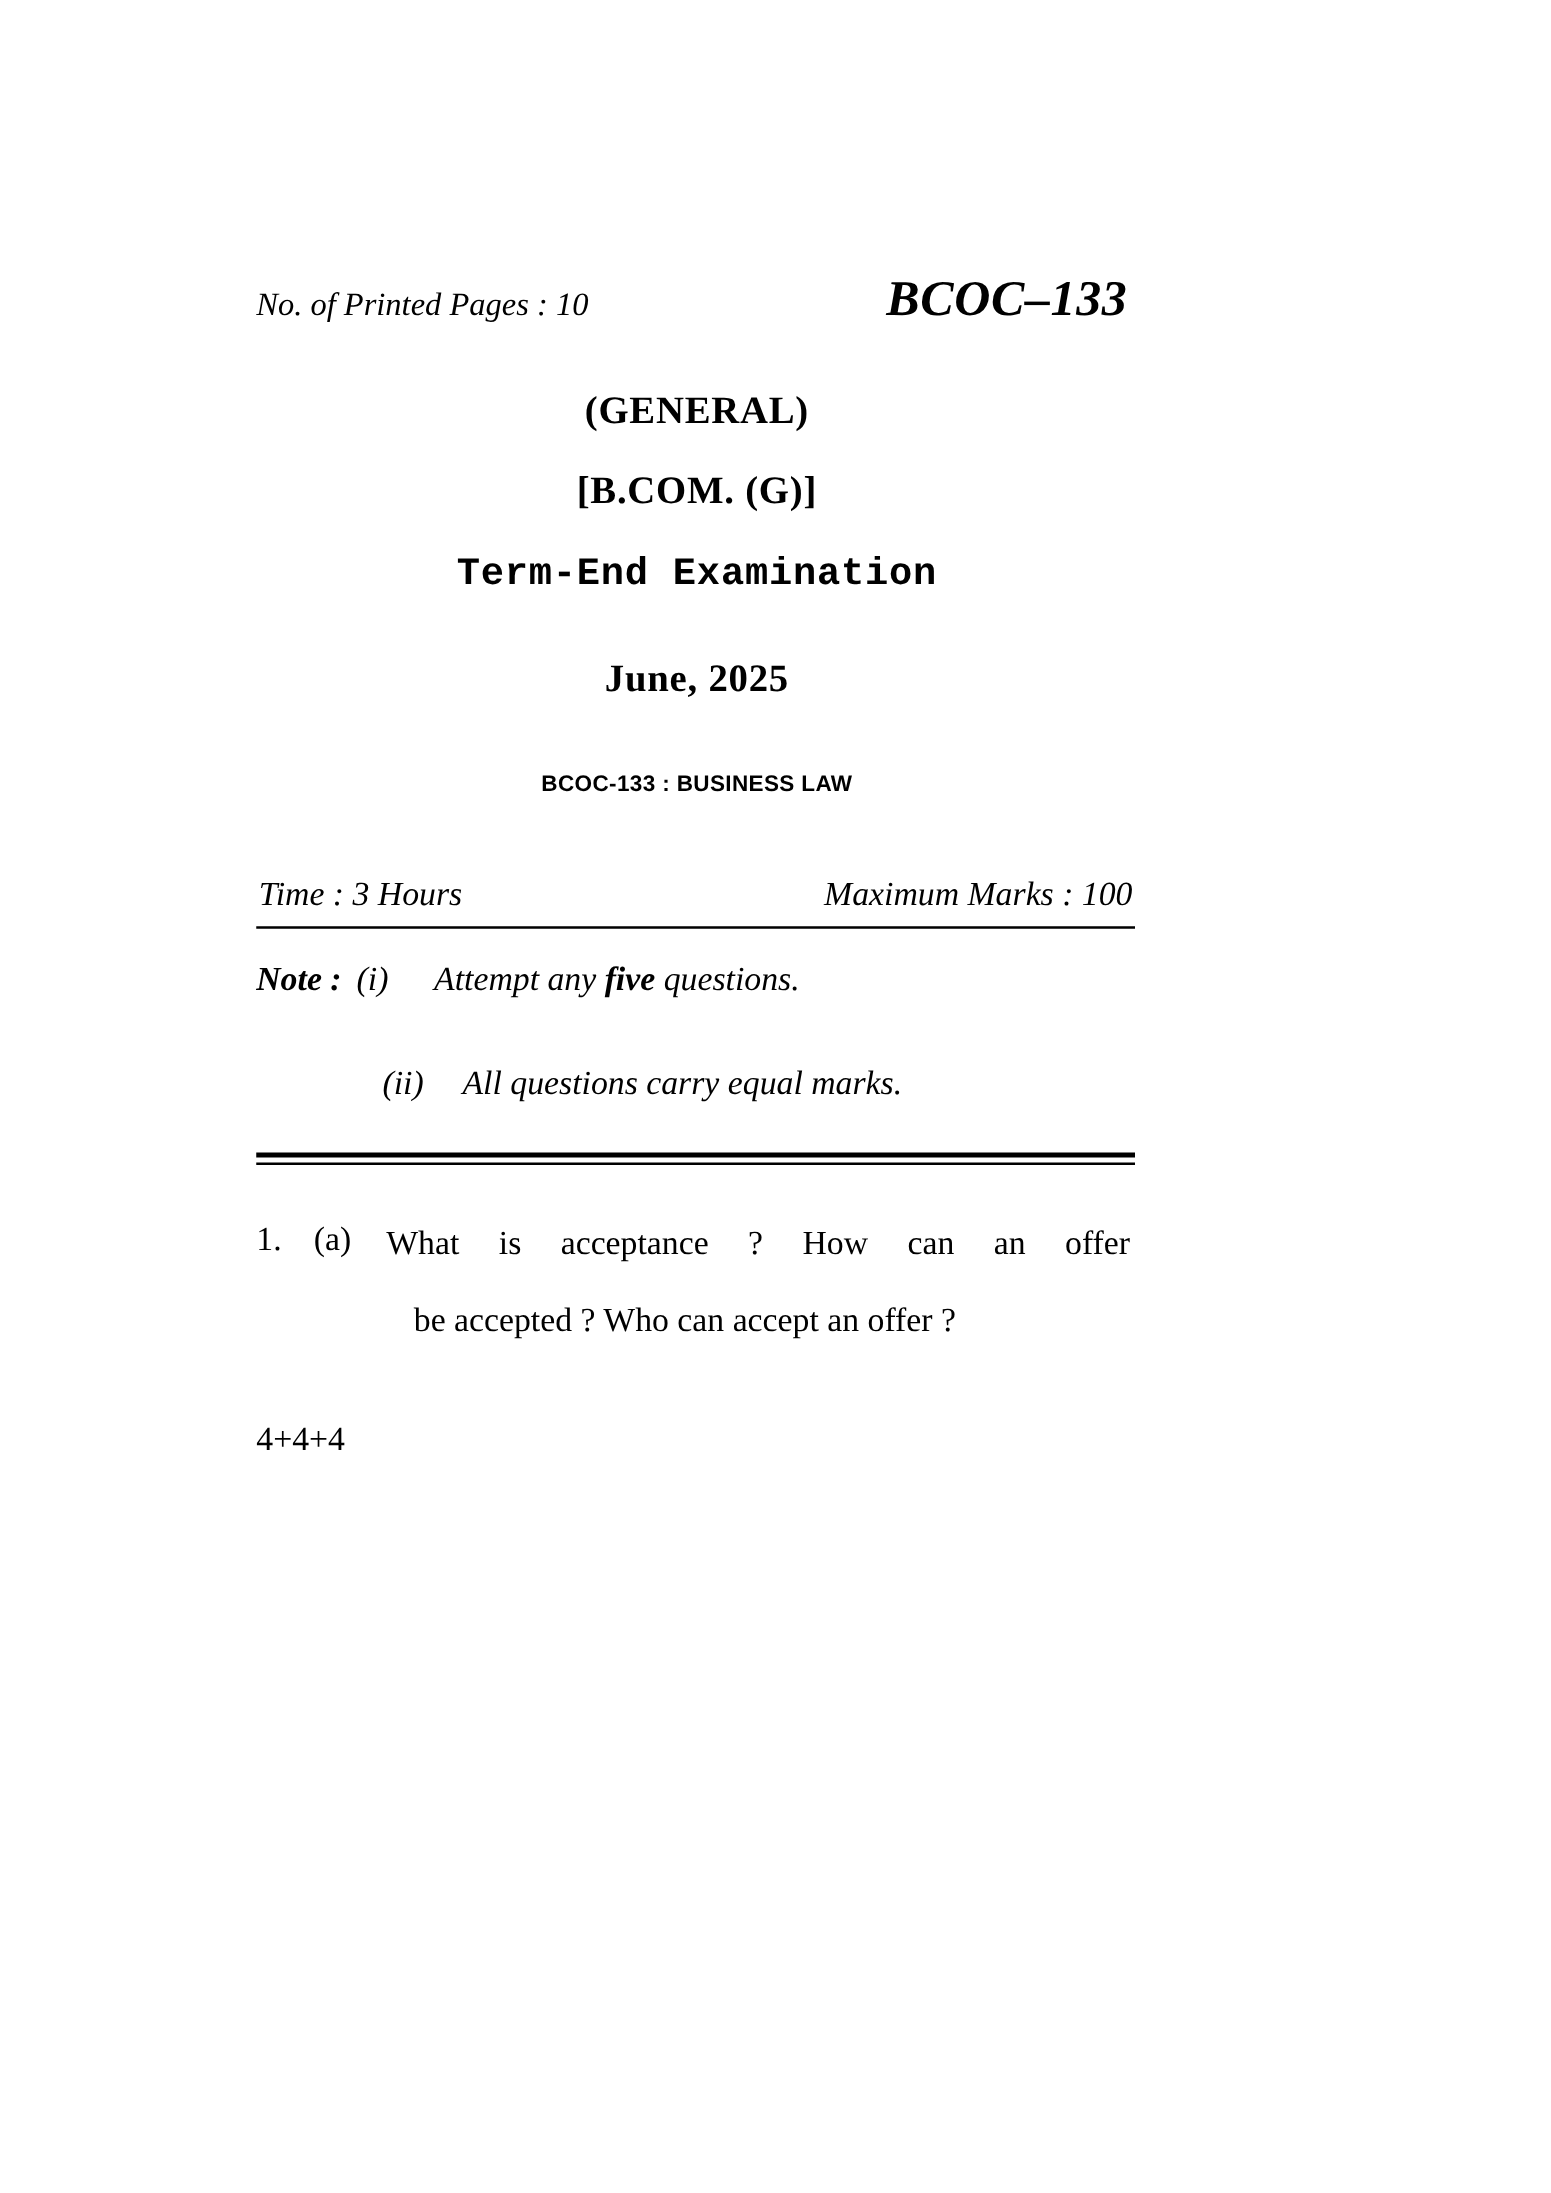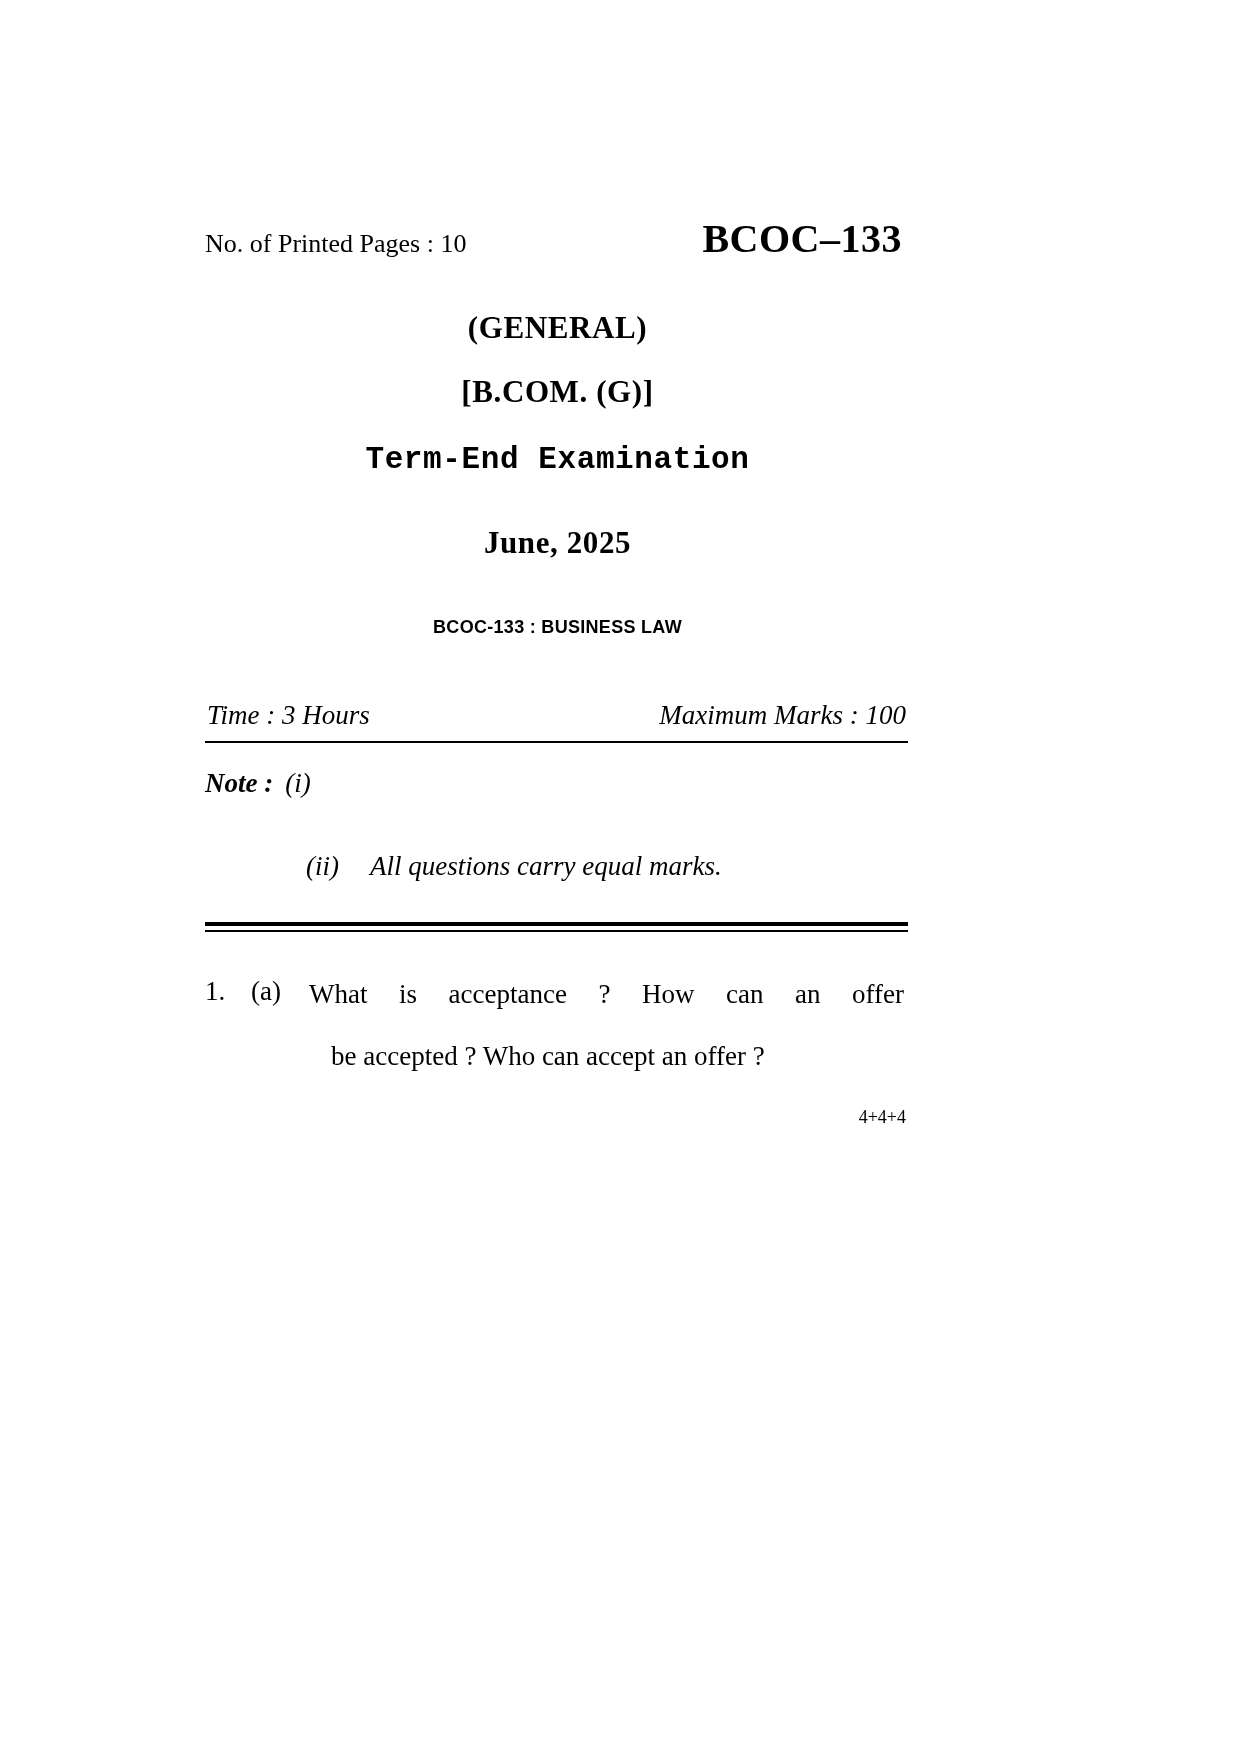--- a/index.html
+++ b/index.html
@@ -23,20 +23,21 @@
     top: 0;
     width: 705px;
   }
 
   
   .header-row {
     display: flex;
     align-items: baseline;
     justify-content: space-between;
     margin-top: 215px;
+    font-style: italic;
   }
   .printed-pages {
     font-size: 26px;
     font-family: "Liberation Serif", serif;
     white-space: nowrap;
   }
   .course-code-top {
     font-size: 40px;
     font-weight: bold;
     letter-spacing: 0.5px;
@@ -135,23 +136,22 @@
     text-align: justify;
     text-align-last: justify;
     line-height: 1.4;
   }
   .q-line2 {
     margin-top: 24px;
     padding-left: 22px;
     line-height: 1.4;
   }
   .marks {
-    margin-top: 31px;
-    text-align: right;
-    font-size: 18px;
+    margin-top: 60px;
+    font-size: 27px;
     padding-right: 4px;
   }
 
   
   .footer {
     position: absolute;
     left: 205px;
     top: 1394px;
     width: 705px;
     display: flex;
@@ -185,20 +185,21 @@
     <div class="time-marks">
       <div class="time-label">Time : 3 Hours</div>
       <div>Maximum Marks : 100</div>
     </div>
 
     <div class="rule-thin"></div>
 
     <div class="note-row">
       <div class="note-label">Note :</div>
       <div class="note-num">(i)</div>
+      <div class="note-text"><span>Attempt any </span><b>five</b><span> questions.</span></div>
     </div>
 
     <div class="note-row2">
       <div class="note-num">(ii)</div>
       <div class="note-text">All questions carry equal marks.</div>
     </div>
 
     <div class="rule-double"></div>
 
     <div class="question">

